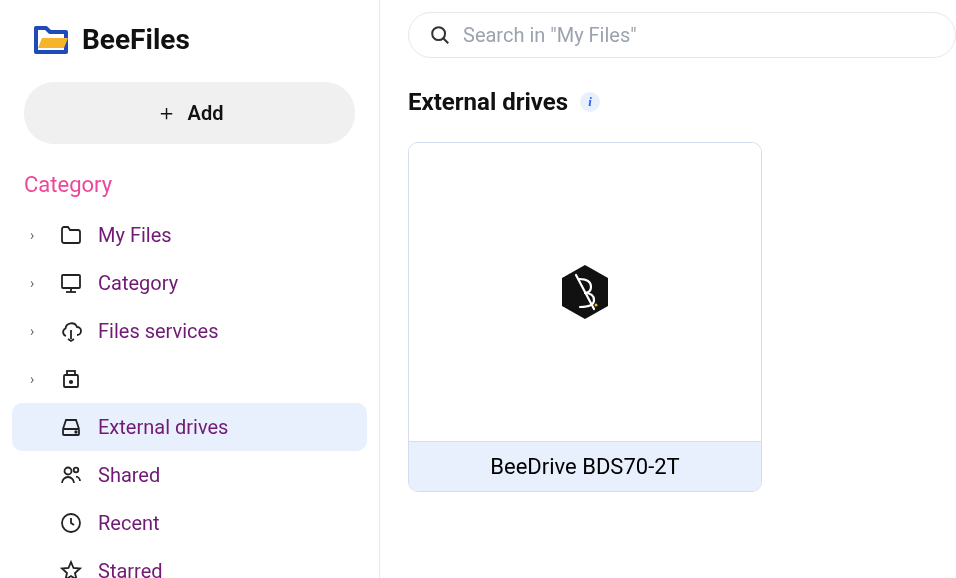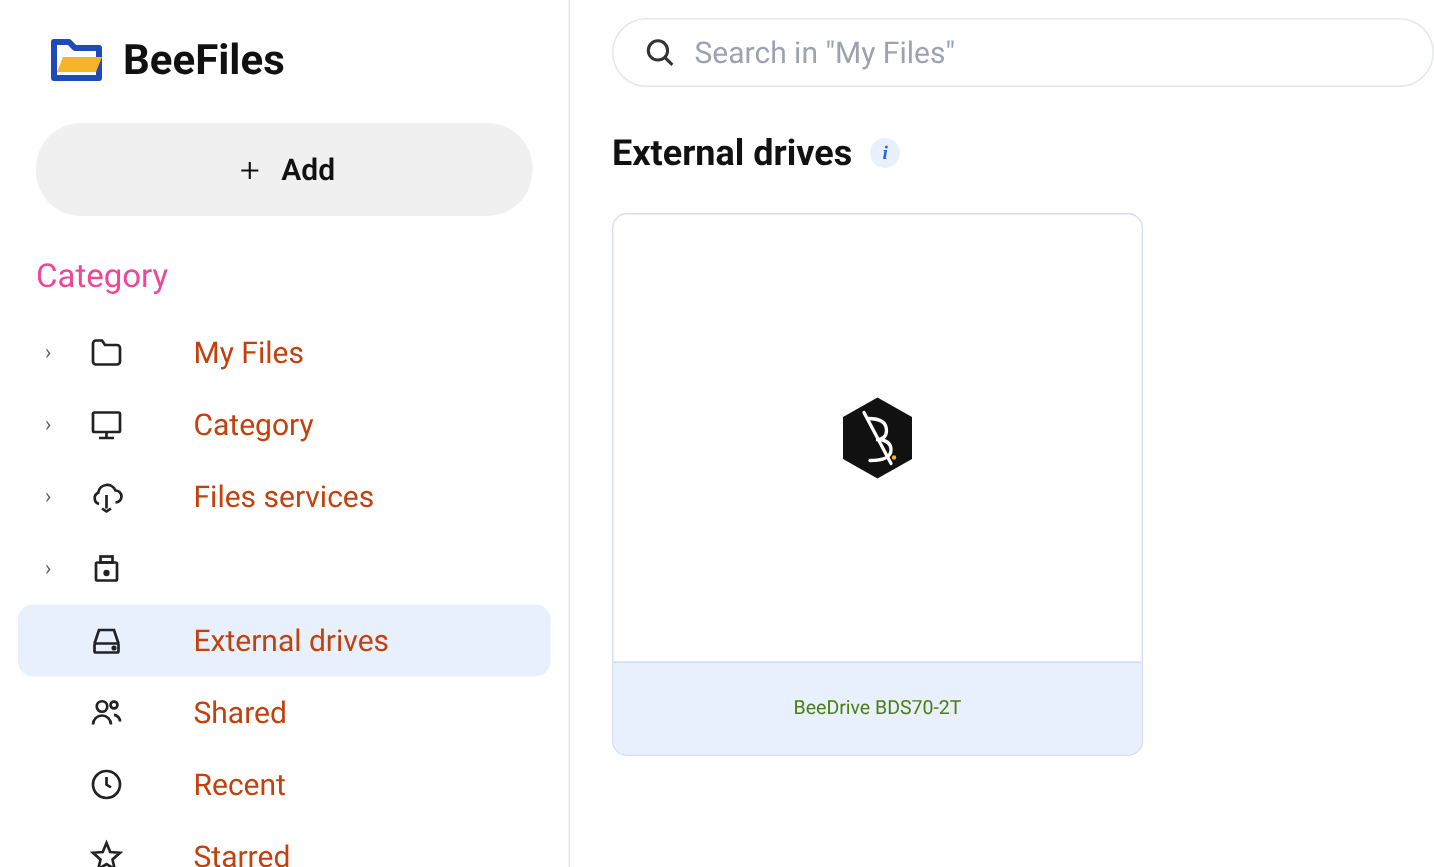--- a/index.html
+++ b/index.html
@@ -15,38 +15,38 @@
     .plus { font-size: 22px; font-weight: 400; }
     
     .category-label { font-size: 22px; font-weight: 400; color: #ec4899; padding: 0 24px 14px 24px; }
     
     .nav-list { list-style: none; padding: 0 12px; }
     .nav-item { display: flex; align-items: center; gap: 14px; padding: 11px 12px 11px 18px; border-radius: 10px; cursor: pointer; font-size: 20px; color: #222; }
     .nav-item.active { background: #e8f0fe; }
     .nav-item .chevron { width: 14px; font-size: 14px; color: #666; display: inline-block; visibility: hidden; }
     .nav-item.has-children .chevron { visibility: visible; }
     .nav-icon { width: 26px; height: 26px; display: inline-flex; align-items: center; justify-content: center; color: #222; flex-shrink: 0; }
-    .nav-label { color: #c2410c; margin-left: 31px; }
+    .nav-label { color: #701a75; }
     
     .main { flex: 1; padding: 12px 0 0 0; position: relative; }
     
     .search-bar { display: flex; align-items: center; gap: 12px; background: #fff; border: 1px solid #e5e7eb; border-radius: 24px; padding: 10px 20px; margin: 0 0 30px 28px; }
     .search-icon { width: 22px; height: 22px; color: #333; }
     .search-input { border: none; outline: none; font-size: 20px; color: #111; flex: 1; background: transparent; }
     .search-input::placeholder { color: #9ca3af; }
     
     .section-header { display: flex; align-items: center; gap: 12px; padding: 0 28px 26px 28px; }
     .section-title { font-size: 24px; font-weight: 700; color: #111; }
     .info-badge { width: 20px; height: 20px; border-radius: 50%; background: #e8f0fe; color: #2563eb; display: inline-flex; align-items: center; justify-content: center; font-size: 13px; font-weight: 700; font-style: italic; font-family: Georgia, serif; }
     
     .drives-grid { padding: 0 28px; }
     .drive-card { width: 354px; border: 1px solid #d4ddf0; border-radius: 10px; overflow: hidden; cursor: pointer; }
     .drive-preview { height: 298px; background: #fff; display: flex; align-items: center; justify-content: center; }
     .drive-logo { width: 58px; height: 58px; }
-    .drive-label { background: #e8f0fe; padding: 23px 0; text-align: center; font-size: 13px; color: #4d7c0f; border-top: 1px solid #d4ddf0; }
+    .drive-label { background: #e8f0fe; padding: 12px 0; text-align: center; font-size: 22px; color: #000000; border-top: 1px solid #d4ddf0; }
   </style>
 </head>
 <body>
 
 <aside class="sidebar">
   <div class="logo-row">
     <span class="logo-icon">
       <svg viewBox="0 0 38 38" width="38" height="38">
         <path d="M4 8 L4 32 L34 32 L34 12 L18 12 L14 8 Z" fill="none" stroke="#1e4bb8" stroke-width="4" stroke-linejoin="round"></path>
         <path d="M6 28 L10 18 L36 18 L32 28 Z" fill="#f5b429" stroke="#1e4bb8" stroke-width="0"></path>

